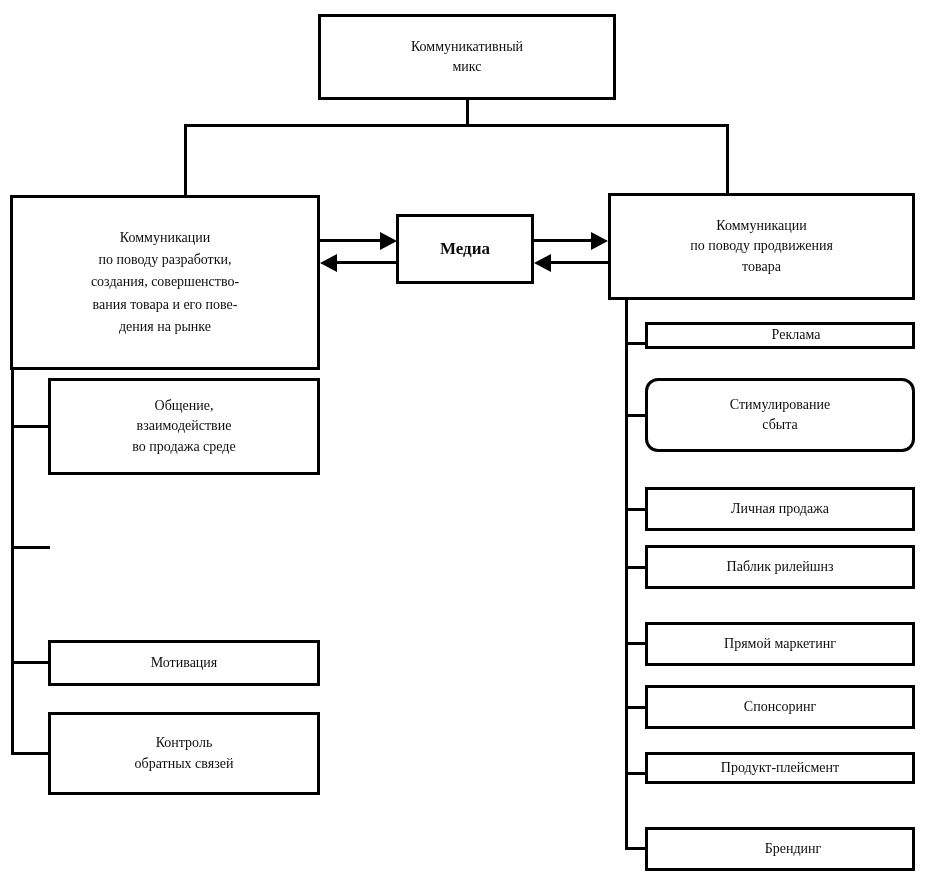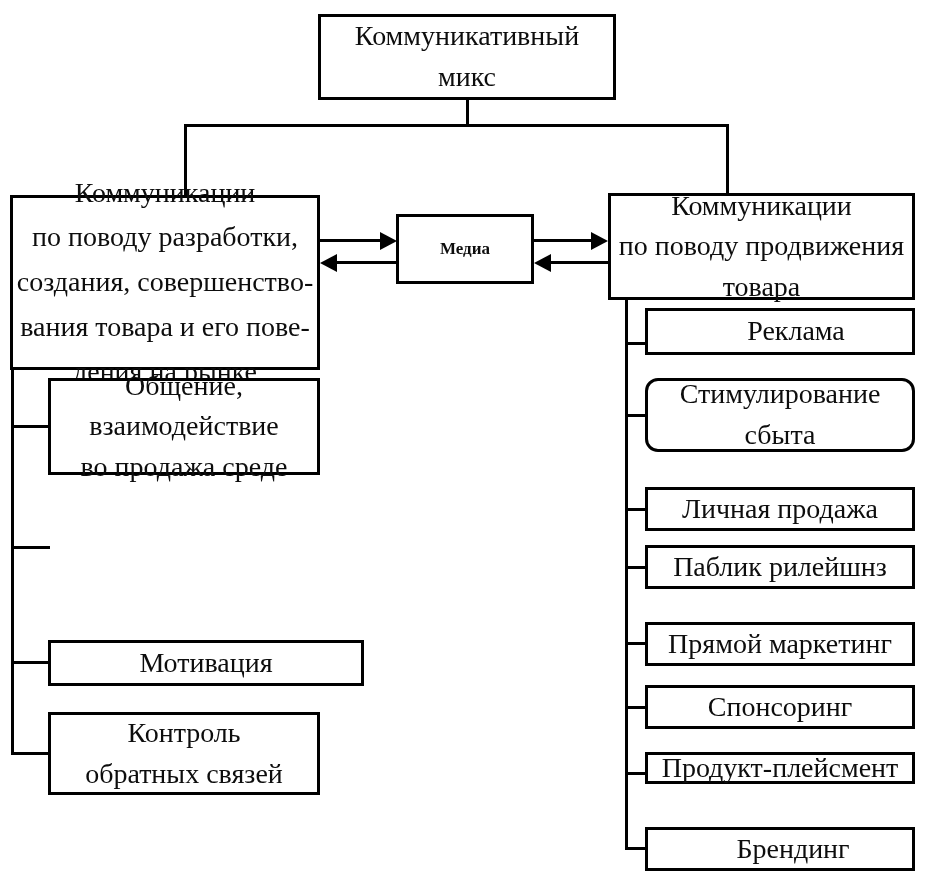--- a/index.html
+++ b/index.html
@@ -14,21 +14,21 @@
   .node {
     position: absolute;
     box-sizing: border-box;
     border: 3px solid #000;
     background: #fff;
     display: flex;
     align-items: center;
     justify-content: center;
     text-align: center;
     white-space: pre-line;
-    font-size: 28px;
+    font-size: 14px;
     line-height: 1.45;
   }
   .lh-lg { line-height: 1.8; }
   .lh-md { line-height: 1.6; }
   .bold  { font-weight: 700; font-size: 17px; }
   .hline, .vline { position: absolute; background: #000; }
   .hline { height: 3px; }
   .vline { width: 3px; }
   .arr {
     position: absolute; width: 0; height: 0;
@@ -75,35 +75,35 @@
 
   <div class="vline" style="left:11px; top:368px; height:387px;"></div>
   <div class="hline" style="left:11px; top:425px; width:39px;"></div>
   <div class="hline" style="left:11px; top:546px; width:39px;"></div>
   <div class="hline" style="left:11px; top:661px; width:39px;"></div>
   <div class="hline" style="left:11px; top:752px; width:39px;"></div>
 
   <div class="node" style="left:48px; top:378px; width:272px; height:97px;">Общение,
 взаимодействие
 во продажа среде</div>
-  <div class="node" style="left:48px; top:640px; width:316px; height:46px;">Мотивация</div>
+  <div class="node" style="left:48px; top:640px; width:272px; height:46px;">Мотивация</div>
   <div class="node" style="left:48px; top:712px; width:272px; height:83px;">Контроль
 обратных связей</div>
 
   <div class="vline" style="left:625px; top:298px; height:552px;"></div>
   <div class="hline" style="left:625px; top:342px; width:22px;"></div>
   <div class="hline" style="left:625px; top:414px; width:22px;"></div>
   <div class="hline" style="left:625px; top:508px; width:22px;"></div>
   <div class="hline" style="left:625px; top:566px; width:22px;"></div>
   <div class="hline" style="left:625px; top:642px; width:22px;"></div>
   <div class="hline" style="left:625px; top:706px; width:22px;"></div>
   <div class="hline" style="left:625px; top:772px; width:22px;"></div>
   <div class="hline" style="left:625px; top:847px; width:22px;"></div>
 
-  <div class="node" style="left:645px; top:308px; width:270px; height:47px;padding-left:32px;">Реклама</div>
+  <div class="node" style="left:645px; top:322px; width:270px; height:27px;padding-left:32px;">Реклама</div>
   <div class="node" style="left:645px; top:378px; width:270px; height:74px;border-radius:13px;">Стимулирование
 сбыта</div>
   <div class="node" style="left:645px; top:487px; width:270px; height:44px;">Личная продажа</div>
   <div class="node" style="left:645px; top:545px; width:270px; height:44px;">Паблик рилейшнз</div>
   <div class="node" style="left:645px; top:622px; width:270px; height:44px;">Прямой маркетинг</div>
   <div class="node" style="left:645px; top:685px; width:270px; height:44px;">Спонсоринг</div>
   <div class="node" style="left:645px; top:752px; width:270px; height:32px;">Продукт-плейсмент</div>
   <div class="node" style="left:645px; top:827px; width:270px; height:44px;padding-left:26px;">Брендинг</div>
 
 </div>

